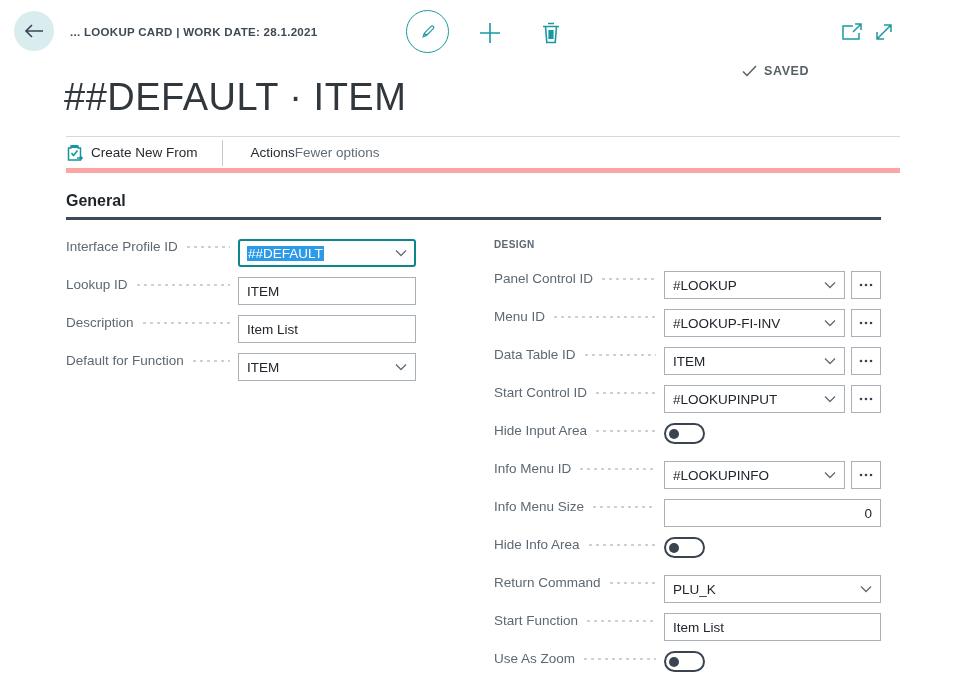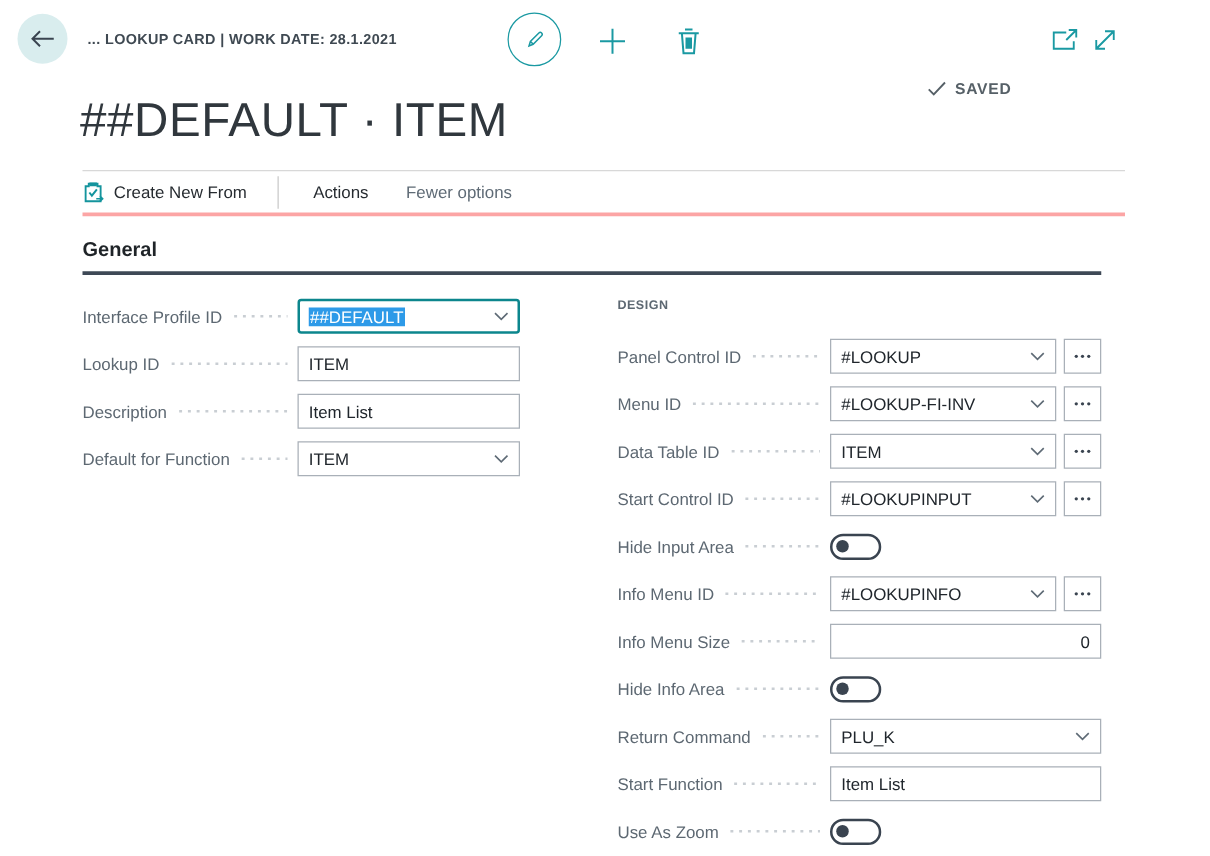--- a/index.html
+++ b/index.html
@@ -23,35 +23,35 @@
     letter-spacing:.6px; color:#566067;margin-top:39px; }
   .popout-btn { left:840px; top:21px; width:24px; height:22px; }
   .expand-btn { left:872px; top:20px; width:24px; height:24px; }
 
   
   .page-title { margin:12px 0 0 64px; font-size:38px; font-weight:400;
     letter-spacing:.5px; color:#30373d; }
 
   
   .actionbar { margin:17px 0 0 66px; width:834px; height:37px;
-    border-top:1px solid #d8d8d8; border-bottom:3px solid #fca5a5;
+    border-top:1px solid #d8d8d8; border-bottom:5px solid #fca5a5;
     display:flex; align-items:center; font-size:13.5px; }
   .ab-item { display:flex; align-items:center; gap:8px; color:#262b30; cursor:pointer; }
   .ab-divider { width:1px; height:26px; background:#c9c9c9; margin:0 2px 0 24px; }
   .ab-actions { margin-left:26px; }
-  .ab-fewer { margin-left:30px; color:#5f6b76; }
+  .ab-fewer { color:#5f6b76; }
 
   
   .section-heading { margin:19px 0 0 66px; font-size:16px; font-weight:600; color:#1f2428; }
   .section-rule { margin:7px 0 0 66px; width:815px; height:3px; background:#3e4956; }
 
   
   .fields { display:grid; grid-template-columns:387px 387px; column-gap:41px;
     margin:19px 0 0 66px; }
-  .frow { display:flex; align-items:center; height:28px; margin-bottom:10px; }
+  .frow { display:flex; align-items:flex-start; height:28px; margin-bottom:10px; }
   .flabel { display:flex; align-items:center; font-size:13.5px; color:#5d6872; }
   .col-left  .flabel { width:172px; }
   .col-right .flabel { width:170px; }
   .ltext { white-space:nowrap; }
   .leader { flex:1; height:2px; margin:0 8px 0 7px; align-self:center;
     background-image:radial-gradient(circle, #c9ced3 1.1px, transparent 1.3px);
     background-size:7px 2px; background-repeat:repeat-x; background-position:left center; }
 
   .ctl { height:28px; border:1px solid #a9b0b8; background:#fff; display:flex;
     align-items:center; padding:0 8px; font-size:13.5px; color:#20262c; cursor:text; }

